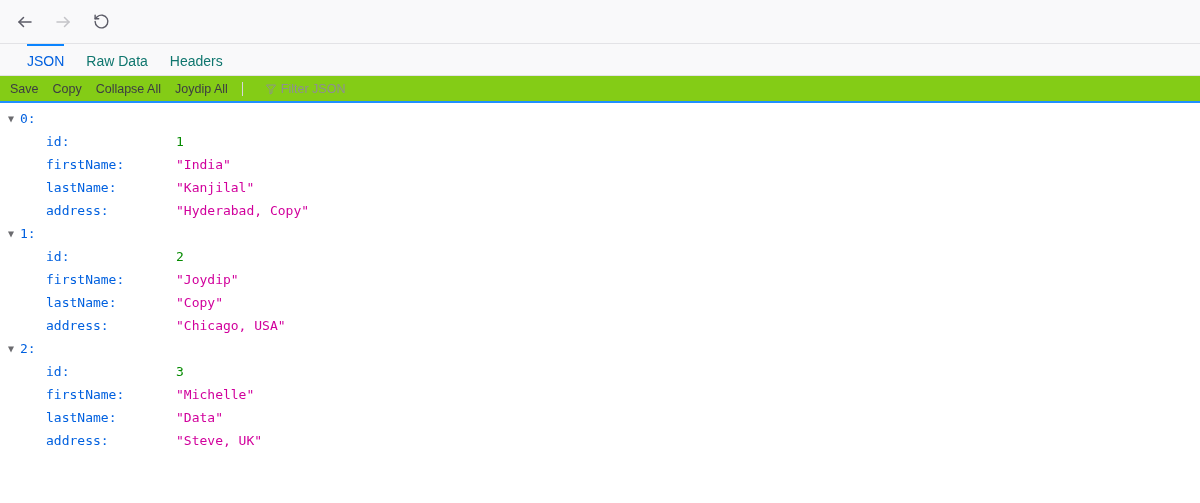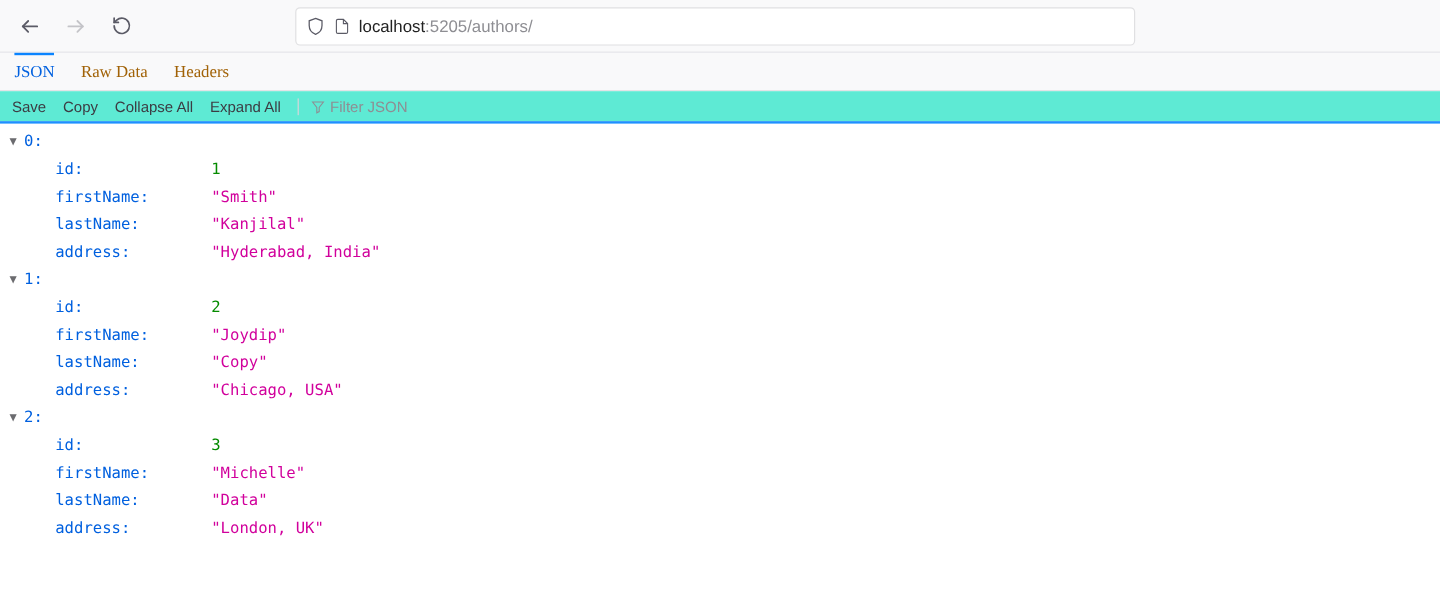--- a/index.html
+++ b/index.html
@@ -57,57 +57,56 @@
     white-space: nowrap;
   }
   .url .dim { color: #8e8e93; }
   
   .tabsrow {
     height: 32px;
     background: #f9f9fa;
     border-bottom: 1px solid #e3e3e6;
     display: flex;
     align-items: stretch;
-    padding: 0 12px;
+    padding: 0 27px;
     gap: 22px;
     font-size: 14px;
-    font-family: Liberation Serif, serif;
   }
   .tab {
     display: flex;
     align-items: center;
-    color: #a16207;
+    color: #0f766e;
     border-top: 2px solid transparent;
     cursor: pointer;
     padding-top: 1px;
   }
   .tab.active {
     color: #0060df;
     border-top-color: #0a84ff;
   }
   
   .toolbar {
     height: 26px;
-    background: #5eead4;
+    background: #84cc16;
     border-bottom: 1px solid #e3e3e6;
     display: flex;
     align-items: center;
     padding: 0 10px;
     gap: 14px;
     font-size: 12.5px;
     color: #3c3c43;
   }
   .tool { cursor: pointer; }
   .filter-wrap {
     display: flex;
     align-items: center;
     gap: 4px;
     color: #8e8e93;
     border-left: 1px solid #d6d6da;
-    padding-left: 10px;
+    padding-left: 22px;
   }
   .filter-input {
     border: none;
     background: transparent;
     font-size: 12.5px;
     color: #3c3c43;
     outline: none;
     width: 120px;
   }
   .filter-input::placeholder { color: #8e8e93; }
@@ -155,70 +154,54 @@
         <line x1="4" y1="12" x2="20" y2="12"></line>
         <polyline points="14 6 20 12 14 18"></polyline>
       </svg>
   </div>
   <div class="nav-btn">
     <svg width="17" height="17" viewBox="0 0 24 24" fill="none" stroke="currentColor" stroke-width="2" stroke-linecap="round" stroke-linejoin="round">
         <path d="M3 12a9 9 0 1 0 3-6.7L3 8"></path>
         <polyline points="3 3 3 8 8 8"></polyline>
       </svg>
   </div>
-  <div class="urlbar">
-    <span class="url-icon">
-      <svg width="16" height="16" viewBox="0 0 24 24" fill="none" stroke="currentColor" stroke-width="1.6">
-          <path d="M12 2l8 3v6c0 5-3.4 9.3-8 11-4.6-1.7-8-6-8-11V5l8-3z"></path>
-        </svg>
-    </span>
-    <span class="url-icon">
-      <svg width="14" height="14" viewBox="0 0 24 24" fill="none" stroke="currentColor" stroke-width="1.6">
-          <path d="M14 2H6a2 2 0 0 0-2 2v16a2 2 0 0 0 2 2h12a2 2 0 0 0 2-2V8l-6-6z"></path>
-          <polyline points="14 2 14 8 20 8"></polyline>
-        </svg>
-    </span>
-    <span class="url">
-      <span>localhost</span><span class="dim">:5205</span><span class="dim">/authors/</span>
-    </span>
-  </div>
 </div>
 
 <div class="tabsrow">
   <div class="tab active">JSON</div>
   <div class="tab">Raw Data</div>
   <div class="tab">Headers</div>
 </div>
 
 <div class="toolbar">
   <span class="tool">Save</span>
   <span class="tool">Copy</span>
   <span class="tool">Collapse All</span>
-  <span class="tool">Expand All</span>
+  <span class="tool">Joydip All</span>
   <span class="filter-wrap">
     <svg width="12" height="12" viewBox="0 0 24 24" fill="none" stroke="currentColor" stroke-width="1.8">
         <polygon points="3 4 21 4 14 13 14 20 10 22 10 13 3 4"></polygon>
       </svg>
     <input class="filter-input" placeholder="Filter JSON" style="">
   </span>
 </div>
 
 <div class="viewer">
 
   <div class="row"><span class="arrow">▼</span><span class="idx">0:</span></div>
   <div class="row"><span class="arrow"></span><span class="indent"></span><span class="keycell"><span class="key">id</span><span class="colon">:</span></span><span class="num">1</span></div>
-  <div class="row"><span class="arrow"></span><span class="indent"></span><span class="keycell"><span class="key">firstName</span><span class="colon">:</span></span><span class="str">"<span>Smith</span>"</span></div>
+  <div class="row"><span class="arrow"></span><span class="indent"></span><span class="keycell"><span class="key">firstName</span><span class="colon">:</span></span><span class="str">"<span>India</span>"</span></div>
   <div class="row"><span class="arrow"></span><span class="indent"></span><span class="keycell"><span class="key">lastName</span><span class="colon">:</span></span><span class="str">"<span>Kanjilal</span>"</span></div>
-  <div class="row"><span class="arrow"></span><span class="indent"></span><span class="keycell"><span class="key">address</span><span class="colon">:</span></span><span class="str">"<span>Hyderabad, India</span>"</span></div>
+  <div class="row"><span class="arrow"></span><span class="indent"></span><span class="keycell"><span class="key">address</span><span class="colon">:</span></span><span class="str">"<span>Hyderabad, Copy</span>"</span></div>
 
   <div class="row"><span class="arrow">▼</span><span class="idx">1:</span></div>
   <div class="row"><span class="arrow"></span><span class="indent"></span><span class="keycell"><span class="key">id</span><span class="colon">:</span></span><span class="num">2</span></div>
   <div class="row"><span class="arrow"></span><span class="indent"></span><span class="keycell"><span class="key">firstName</span><span class="colon">:</span></span><span class="str">"<span>Joydip</span>"</span></div>
   <div class="row"><span class="arrow"></span><span class="indent"></span><span class="keycell"><span class="key">lastName</span><span class="colon">:</span></span><span class="str">"<span>Copy</span>"</span></div>
   <div class="row"><span class="arrow"></span><span class="indent"></span><span class="keycell"><span class="key">address</span><span class="colon">:</span></span><span class="str">"<span>Chicago, USA</span>"</span></div>
 
   <div class="row"><span class="arrow">▼</span><span class="idx">2:</span></div>
   <div class="row"><span class="arrow"></span><span class="indent"></span><span class="keycell"><span class="key">id</span><span class="colon">:</span></span><span class="num">3</span></div>
   <div class="row"><span class="arrow"></span><span class="indent"></span><span class="keycell"><span class="key">firstName</span><span class="colon">:</span></span><span class="str">"<span>Michelle</span>"</span></div>
   <div class="row"><span class="arrow"></span><span class="indent"></span><span class="keycell"><span class="key">lastName</span><span class="colon">:</span></span><span class="str">"<span>Data</span>"</span></div>
-  <div class="row"><span class="arrow"></span><span class="indent"></span><span class="keycell"><span class="key">address</span><span class="colon">:</span></span><span class="str">"<span>London, UK</span>"</span></div>
+  <div class="row"><span class="arrow"></span><span class="indent"></span><span class="keycell"><span class="key">address</span><span class="colon">:</span></span><span class="str">"<span>Steve, UK</span>"</span></div>
 
 </div>
 
 </body></html>

